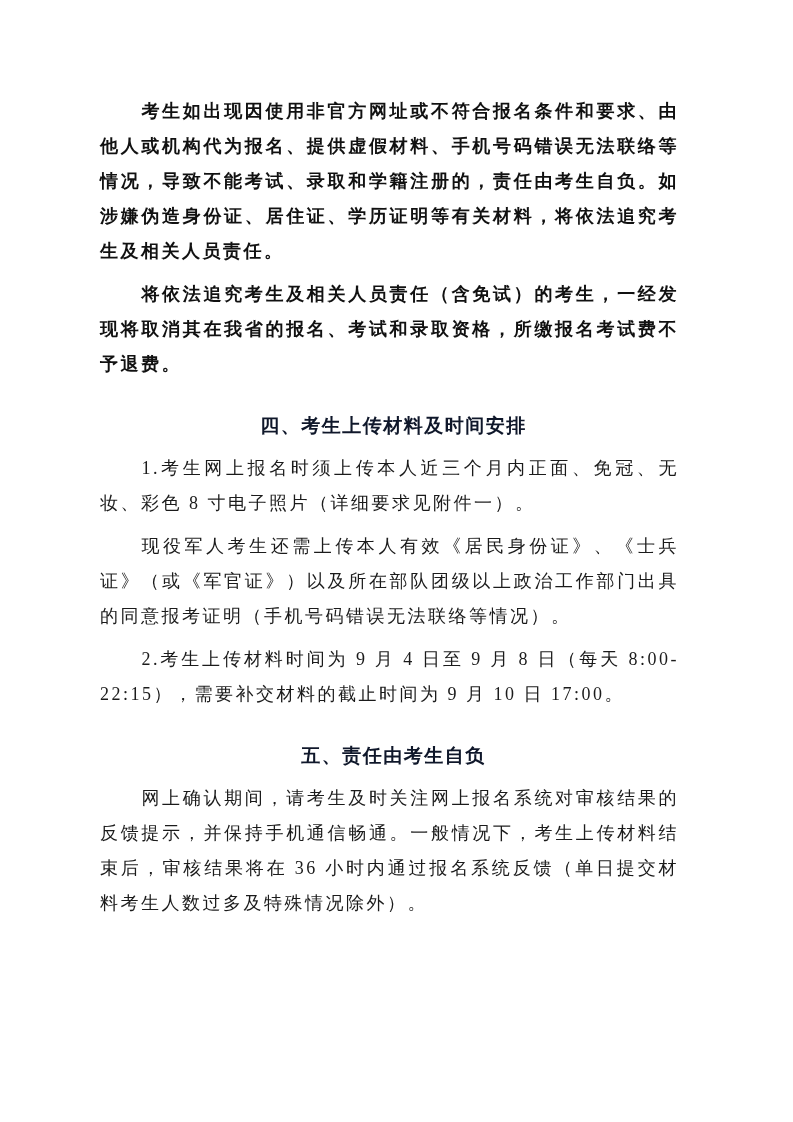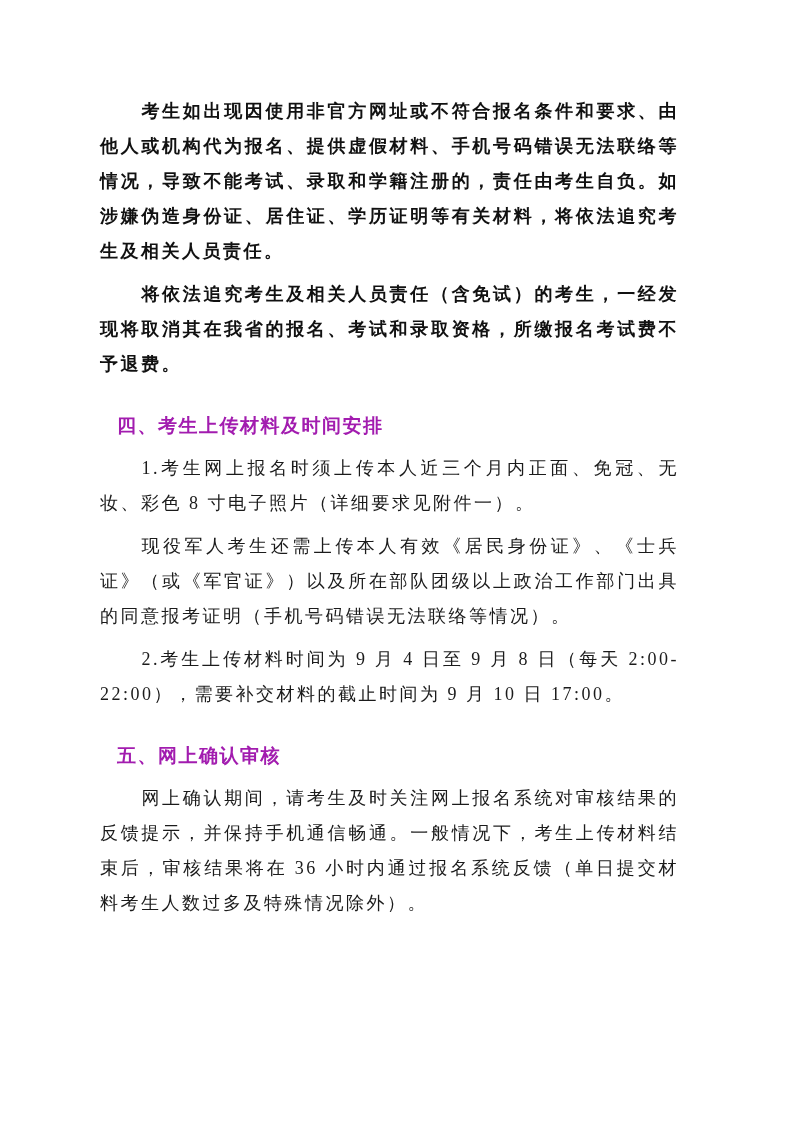--- a/index.html
+++ b/index.html
@@ -30,44 +30,44 @@
     word-break: break-all;
   }
   .para:first-child {
     margin-top: 0;
   }
   .para.bold {
     font-weight: bold;
     color: #111111;
   }
   .heading {
-    margin: 26px 0 0 17px;
+    margin: 26px 0 0 8px;
     font-size: 19px;
     line-height: 35px;
     font-weight: bold;
     letter-spacing: 1.5px;
-    color: #a21caf;
-    text-align: left;
+    color: #0f172a;
+    text-align: center;
   }
 </style>
 </head>
 <body>
 
 <div class="page">
 
   <p class="para bold">考生如出现因使用非官方网址或不符合报名条件和要求、由他人或机构代为报名、提供虚假材料、手机号码错误无法联络等情况，导致不能考试、录取和学籍注册的，责任由考生自负。如涉嫌伪造身份证、居住证、学历证明等有关材料，将依法追究考生及相关人员责任。</p>
 
   <p class="para bold">将依法追究考生及相关人员责任（含免试）的考生，一经发现将取消其在我省的报名、考试和录取资格，所缴报名考试费不予退费。</p>
 
   <h2 class="heading">四、考生上传材料及时间安排</h2>
 
   <p class="para">1.考生网上报名时须上传本人近三个月内正面、免冠、无妆、彩色 8 寸电子照片（详细要求见附件一）。</p>
 
   <p class="para">现役军人考生还需上传本人有效《居民身份证》、《士兵证》（或《军官证》）以及所在部队团级以上政治工作部门出具的同意报考证明（手机号码错误无法联络等情况）。</p>
 
-  <p class="para">2.考生上传材料时间为 9 月 4 日至 9 月 8 日（每天 2:00-22:00），需要补交材料的截止时间为 9 月 10 日 17:00。</p>
+  <p class="para">2.考生上传材料时间为 9 月 4 日至 9 月 8 日（每天 8:00-22:15），需要补交材料的截止时间为 9 月 10 日 17:00。</p>
 
-  <h2 class="heading">五、网上确认审核</h2>
+  <h2 class="heading">五、责任由考生自负</h2>
 
 
   <p class="para">网上确认期间，请考生及时关注网上报名系统对审核结果的反馈提示，并保持手机通信畅通。一般情况下，考生上传材料结束后，审核结果将在 36 小时内通过报名系统反馈（单日提交材料考生人数过多及特殊情况除外）。</p>
 
 </div>
 
 </body></html>

